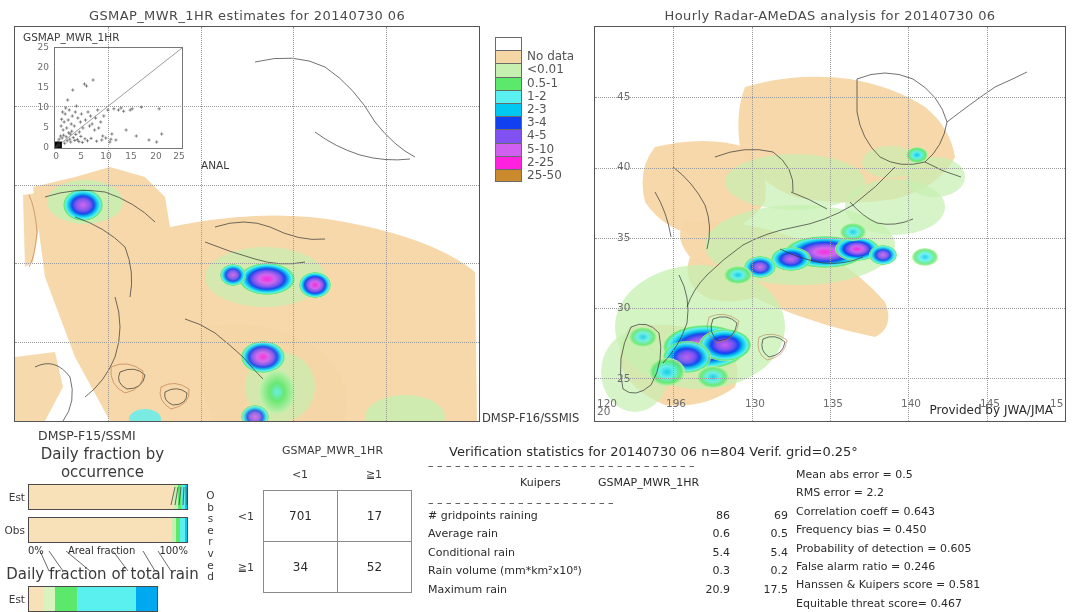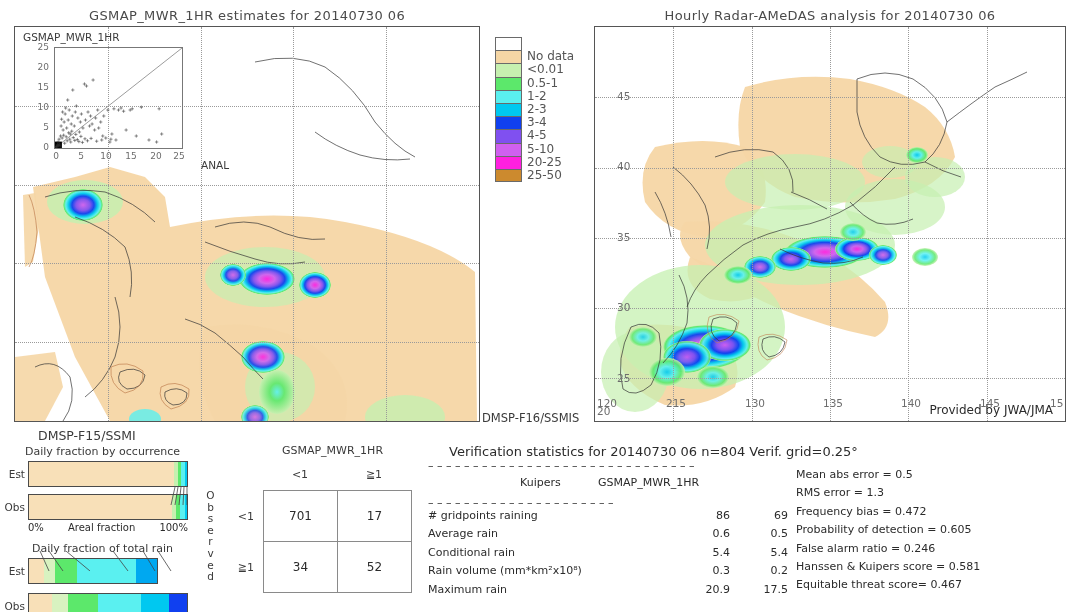--- a/index.html
+++ b/index.html
@@ -55,21 +55,21 @@
     position:absolute; font-size:9px; color:#6d6d6d; text-align:center; width:20px;
   }
   
   #legend { position:absolute; left:495px; top:37px; width:96px; }
   .legend-row { display:flex; align-items:center; height:13.2px; }
   .legend-sw { width:27px; height:13.2px; border:1px solid #6a6a6a; border-bottom:none; flex:none; }
   .legend-row:last-child .legend-sw { border-bottom:1px solid #6a6a6a; }
   .legend-lb { font-size:12px; color:#555; margin-left:5px; white-space:nowrap; line-height:13.2px; }
   
   #frac-block { position:absolute; left:0px; top:428px; width:205px; }
-  .frac-title { font-size:11px; color:#3a3a3a; text-align:center; }
+  .frac-title { font-size:15px; color:#3a3a3a; text-align:center; }
   .frac-row { display:flex; align-items:center; height:26px; }
   .frac-lbl { width:28px; text-align:right; font-size:10.5px; color:#3a3a3a; padding-right:3px; }
   .frac-bar { height:26px; border:1px solid #4a4a4a; display:flex; overflow:hidden; }
   .frac-seg { height:100%; }
   .frac-axis { display:flex; justify-content:space-between; font-size:10px; color:#2b2b2b; }
   
   #ctable-block { position:absolute; left:200px; top:444px; width:225px; height:168px; }
   #ctable-title { text-align:center; font-size:11px; color:#3a3a3a; }
   #ctable { position:absolute; left:63px; top:46px; border-collapse:collapse; }
   #ctable td { width:74px; height:51px; border:1px solid #8a8a8a; text-align:center;
@@ -329,21 +329,21 @@
   <div class="legend-row">
     <span class="legend-sw" style="background:#8050f0"></span>
     <span class="legend-lb">4-5</span>
   </div>
   <div class="legend-row">
     <span class="legend-sw" style="background:#d060f0"></span>
     <span class="legend-lb">5-10</span>
   </div>
   <div class="legend-row">
     <span class="legend-sw" style="background:#ff20e0"></span>
-    <span class="legend-lb">20-25</span>
+    <span class="legend-lb">2-25</span>
   </div>
   <div class="legend-row">
     <span class="legend-sw" style="background:#cc8a2e"></span>
     <span class="legend-lb">25-50</span>
   </div>
 </div>
 
 <div class="panel-title" style="left:594px; top:8px; width:472px;">Hourly Radar-AMeDAS analysis for 20140730 06</div>
 
 <div id="right-map-frame">
@@ -450,21 +450,21 @@
   <div class="grid-h" style="top:89.2%;"></div>
 
   <div class="axlabel" style="left:22px; top:63px;">45</div>
   <div class="axlabel" style="left:22px; top:133px;">40</div>
   <div class="axlabel" style="left:22px; top:204px;">35</div>
   <div class="axlabel" style="left:22px; top:274px;">30</div>
   <div class="axlabel" style="left:22px; top:345px;">25</div>
   <div class="axlabel" style="left:2px; top:378px;">20</div>
 
   <div class="axlabel" style="left:2px; top:370px;">120</div>
-  <div class="axlabel" style="left:71px; top:370px;">215</div>
+  <div class="axlabel" style="left:71px; top:370px;">196</div>
   <div class="axlabel" style="left:150px; top:370px;">130</div>
   <div class="axlabel" style="left:228px; top:370px;">135</div>
   <div class="axlabel" style="left:306px; top:370px;">140</div>
   <div class="axlabel" style="left:385px; top:370px;">145</div>
   <div class="axlabel" style="left:455px; top:370px;">15</div>
 
   <div class="axlabel" style="right:12px; bottom:4px; font-size:12px; color:#2b2b2b;">Provided by JWA/JMA</div>
 </div>
 
 <div id="frac-block">
@@ -610,19 +610,20 @@
     <div class="srow">
       <span class="sname">Maximum rain</span>
       <span class="sval">20.9</span>
       <span class="sval">17.5</span>
     </div>
   </div>
 </div>
 
 <div id="scores-block">
   <div class="scorerow">Mean abs error = 0.5</div>
-  <div class="scorerow">RMS error = 1.3</div>
-  <div class="scorerow">Frequency bias = 0.472</div>
+  <div class="scorerow">RMS error = 2.2</div>
+  <div class="scorerow">Correlation coeff = 0.643</div>
+  <div class="scorerow">Frequency bias = 0.450</div>
   <div class="scorerow">Probability of detection = 0.605</div>
   <div class="scorerow">False alarm ratio = 0.246</div>
   <div class="scorerow">Hanssen &amp; Kuipers score = 0.581</div>
   <div class="scorerow">Equitable threat score= 0.467</div>
 </div>
 
 </body></html>

